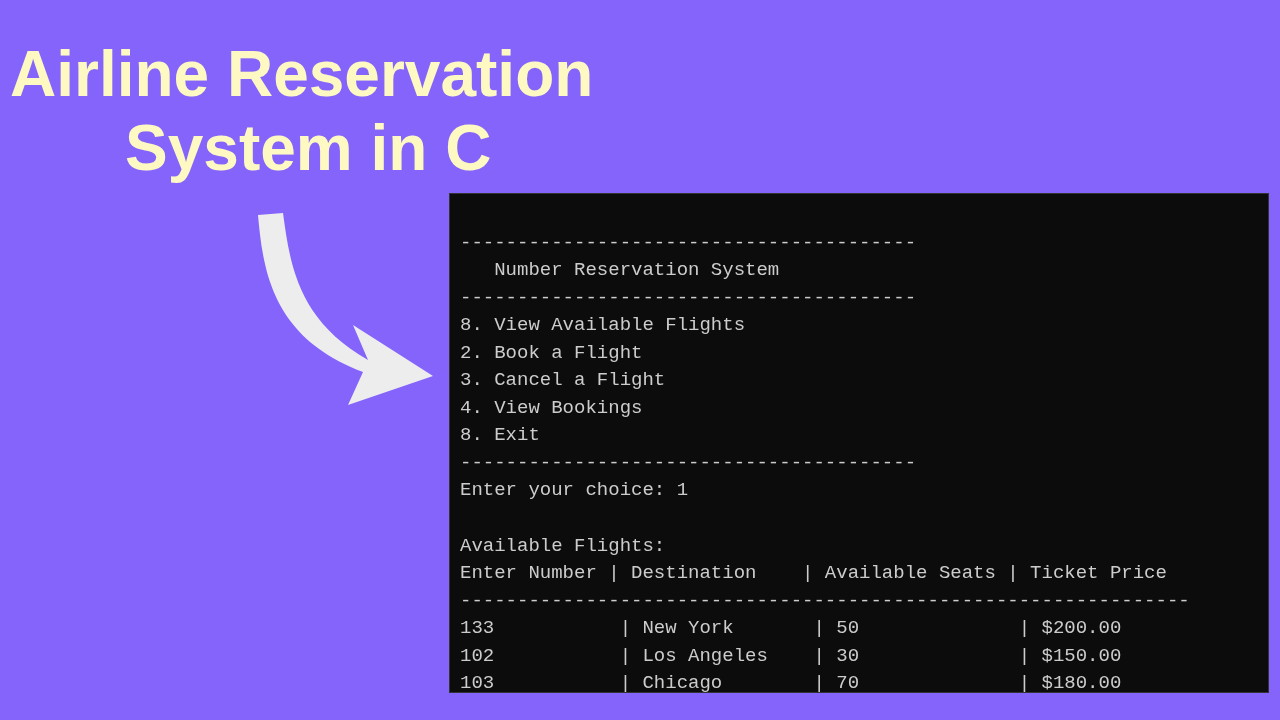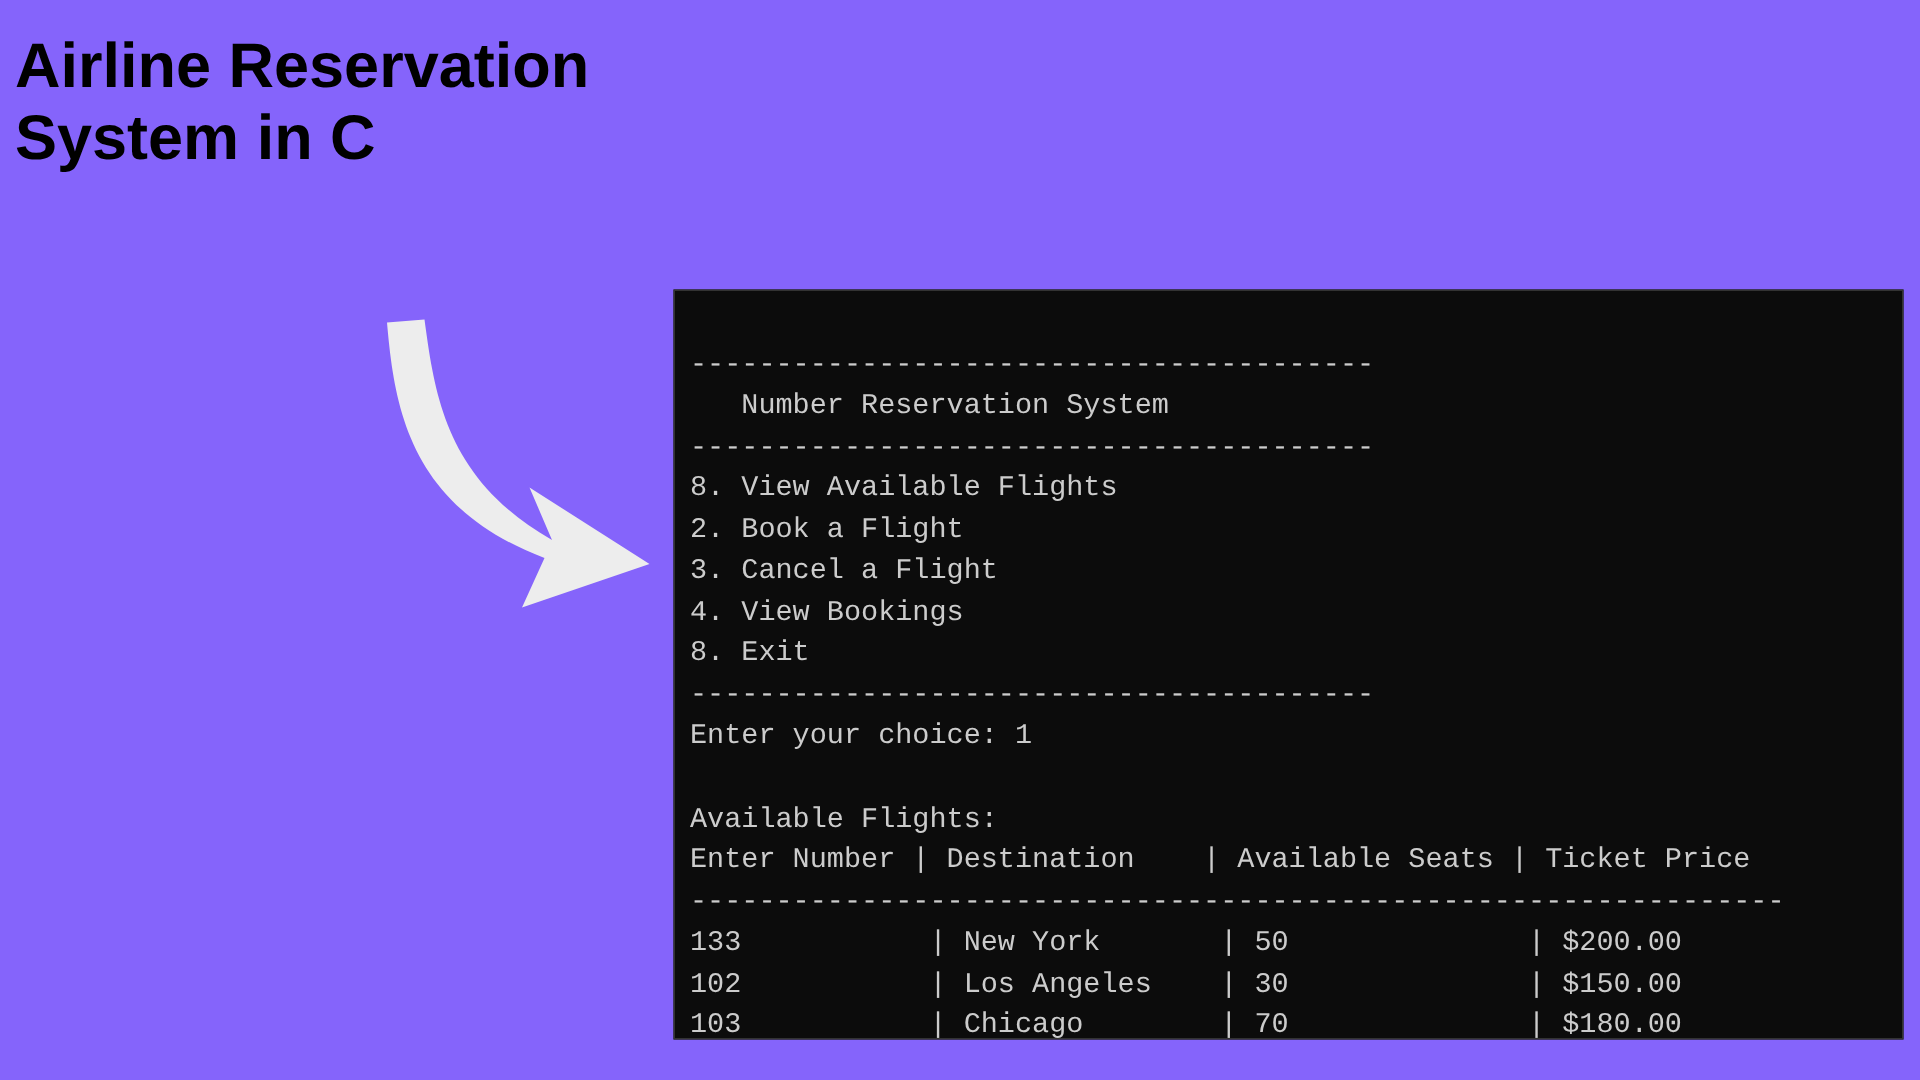--- a/index.html
+++ b/index.html
@@ -6,28 +6,29 @@
     body {
       width: 1280px;
       height: 720px;
       background: #8564fb;
       position: relative;
       overflow: hidden;
       font-family: -apple-system, BlinkMacSystemFont, "Segoe UI", sans-serif;
     }
     .title {
       position: absolute;
-      top: 20px;
+      top: 38px;
       left: 10px;
-      color: #000000;
+      color: #fef9c3;
       font-weight: 700;
-      font-size: 42px;
+      font-size: 64px;
       line-height: 1.15;
     }
     .title-line2 {
+      margin-left: 115px;
     }
     .arrow {
       position: absolute;
       top: 210px;
       left: 228px;
       width: 220px;
       height: 200px;
     }
     .terminal {
       position: absolute;

